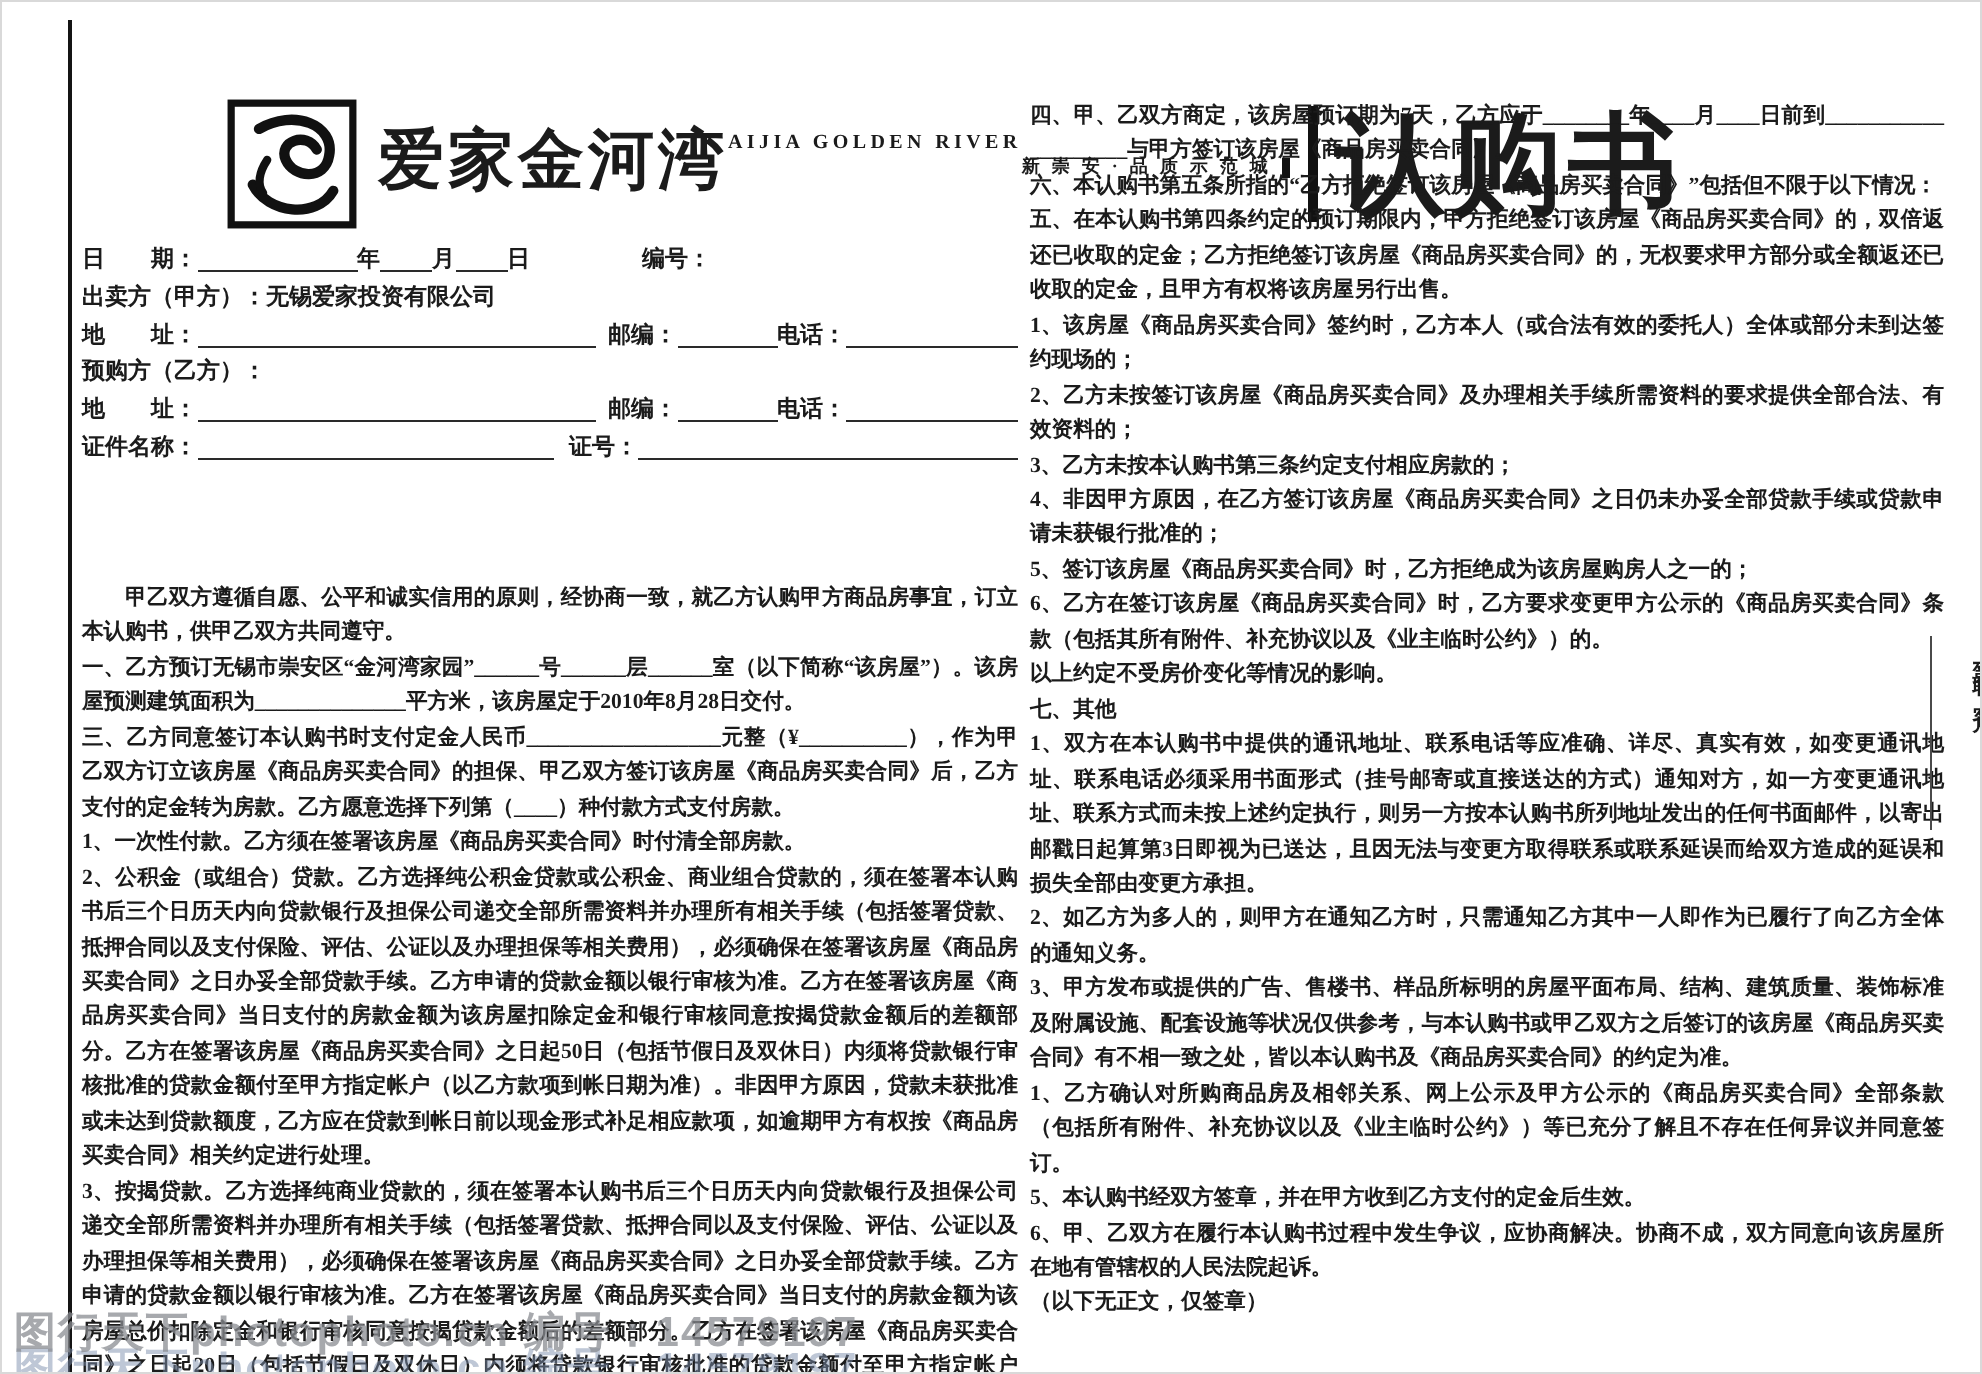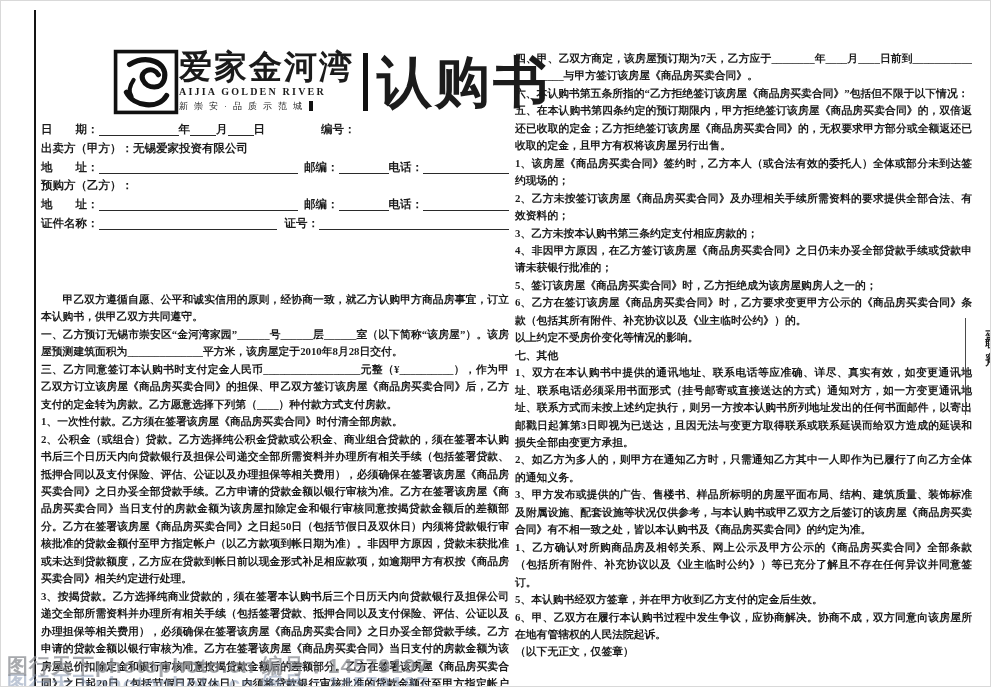--- a/index.html
+++ b/index.html
@@ -4,24 +4,24 @@
 <style>
   html,body{margin:0;padding:0;background:#fff;}
   .page{position:relative;width:991px;height:687px;background:#fff;overflow:hidden;
         box-sizing:border-box;border:1px solid #d9d9d9;
         font-family:"Liberation Serif","DejaVu Serif",serif;color:#1b1b1b;}
   .fold-line{position:absolute;left:33px;top:9px;bottom:0;width:2px;background:#141414;}
 
   
   .header{position:absolute;left:112px;top:48px;display:flex;align-items:center;}
   .logo-icon{width:66px;height:66px;flex:0 0 auto;}
-  .logo-text{display:flex;flex-direction:column;}
+  .logo-text{display:flex;margin-left:10px;}
   .brand-cn{font-size:33px;font-weight:900;letter-spacing:2px;line-height:1.02;white-space:nowrap;}
   .brand-en{font-size:10px;font-weight:800;letter-spacing:2.2px;margin-top:1px;white-space:nowrap;}
-  .tagline{font-size:9px;font-weight:400;letter-spacing:6px;margin-top:3px;display:flex;align-items:center;white-space:nowrap;}
+  .tagline{font-size:9px;font-weight:700;letter-spacing:6px;margin-top:3px;display:flex;align-items:center;white-space:nowrap;}
   .tagline::after{content:"";width:4px;height:10px;background:#111;margin-left:1px;}
   .divider-bar{width:5px;height:58px;background:#111;margin:0 9px 0 9px;flex:0 0 auto;}
   .doc-title{font-size:55px;font-weight:900;letter-spacing:3px;line-height:1;white-space:nowrap;}
 
   
   .form{position:absolute;left:40px;top:121px;width:468px;font-size:11.5px;font-weight:600;}
   .form-row{display:flex;height:18.8px;white-space:nowrap;}
   .blank{border-bottom:1px solid #2a2a2a;height:13px;display:inline-block;}
   .w80{width:80px;} .w26{width:26px;} .w50{width:50px;} .w86{width:86px;}
   .w170{flex:1 1 auto;margin-right:6px;} .w190{width:178px;margin-right:8px;} .wflex{flex:1 1 auto;}

